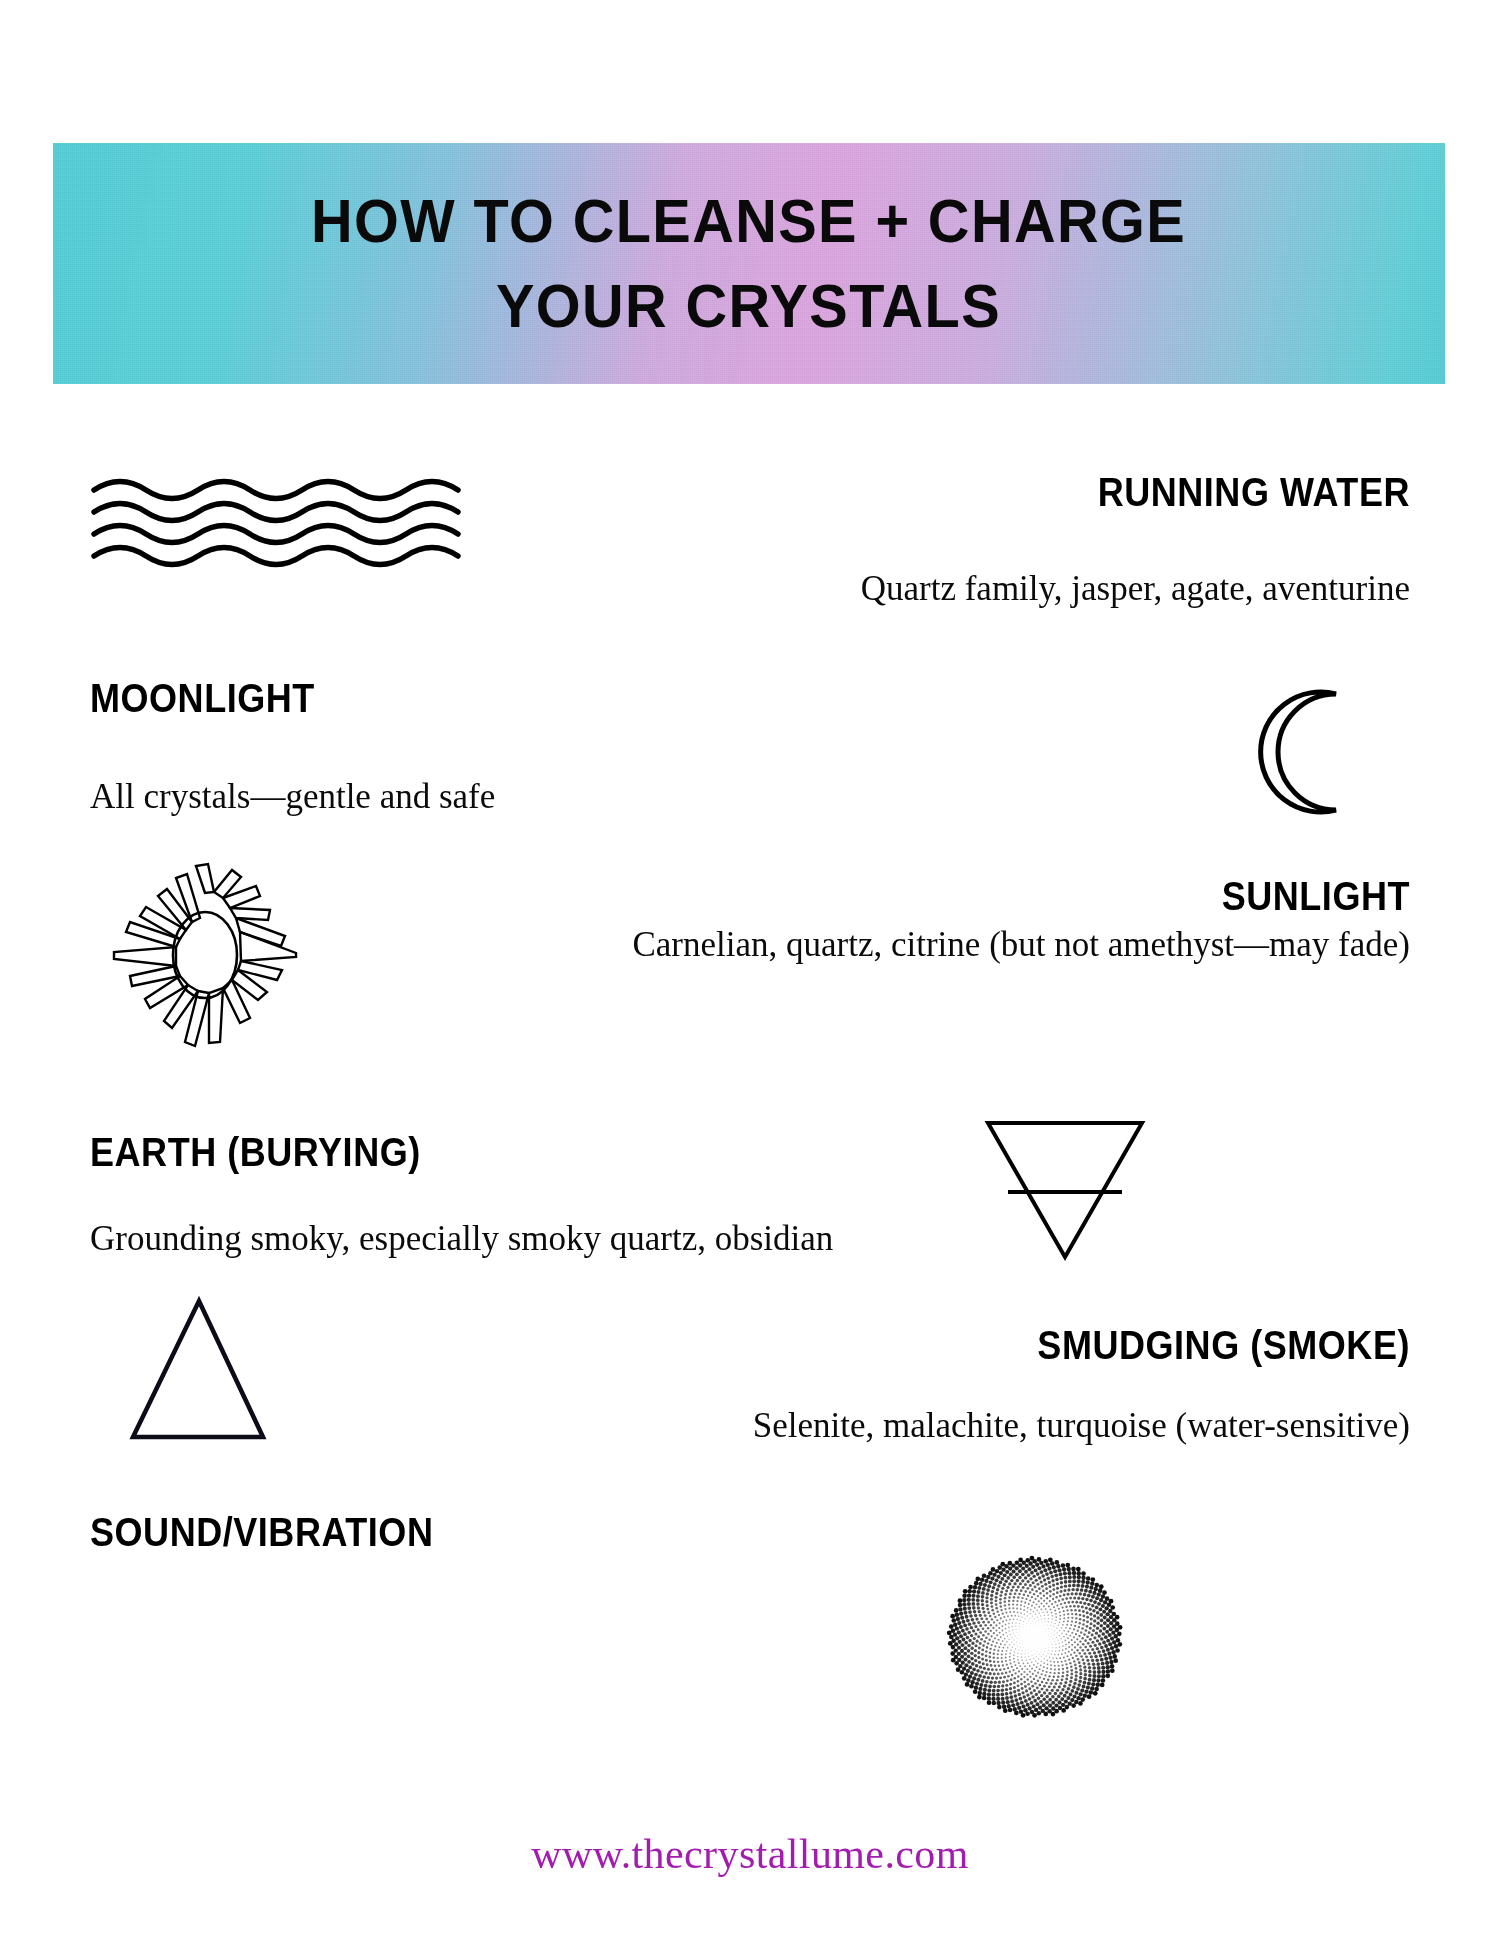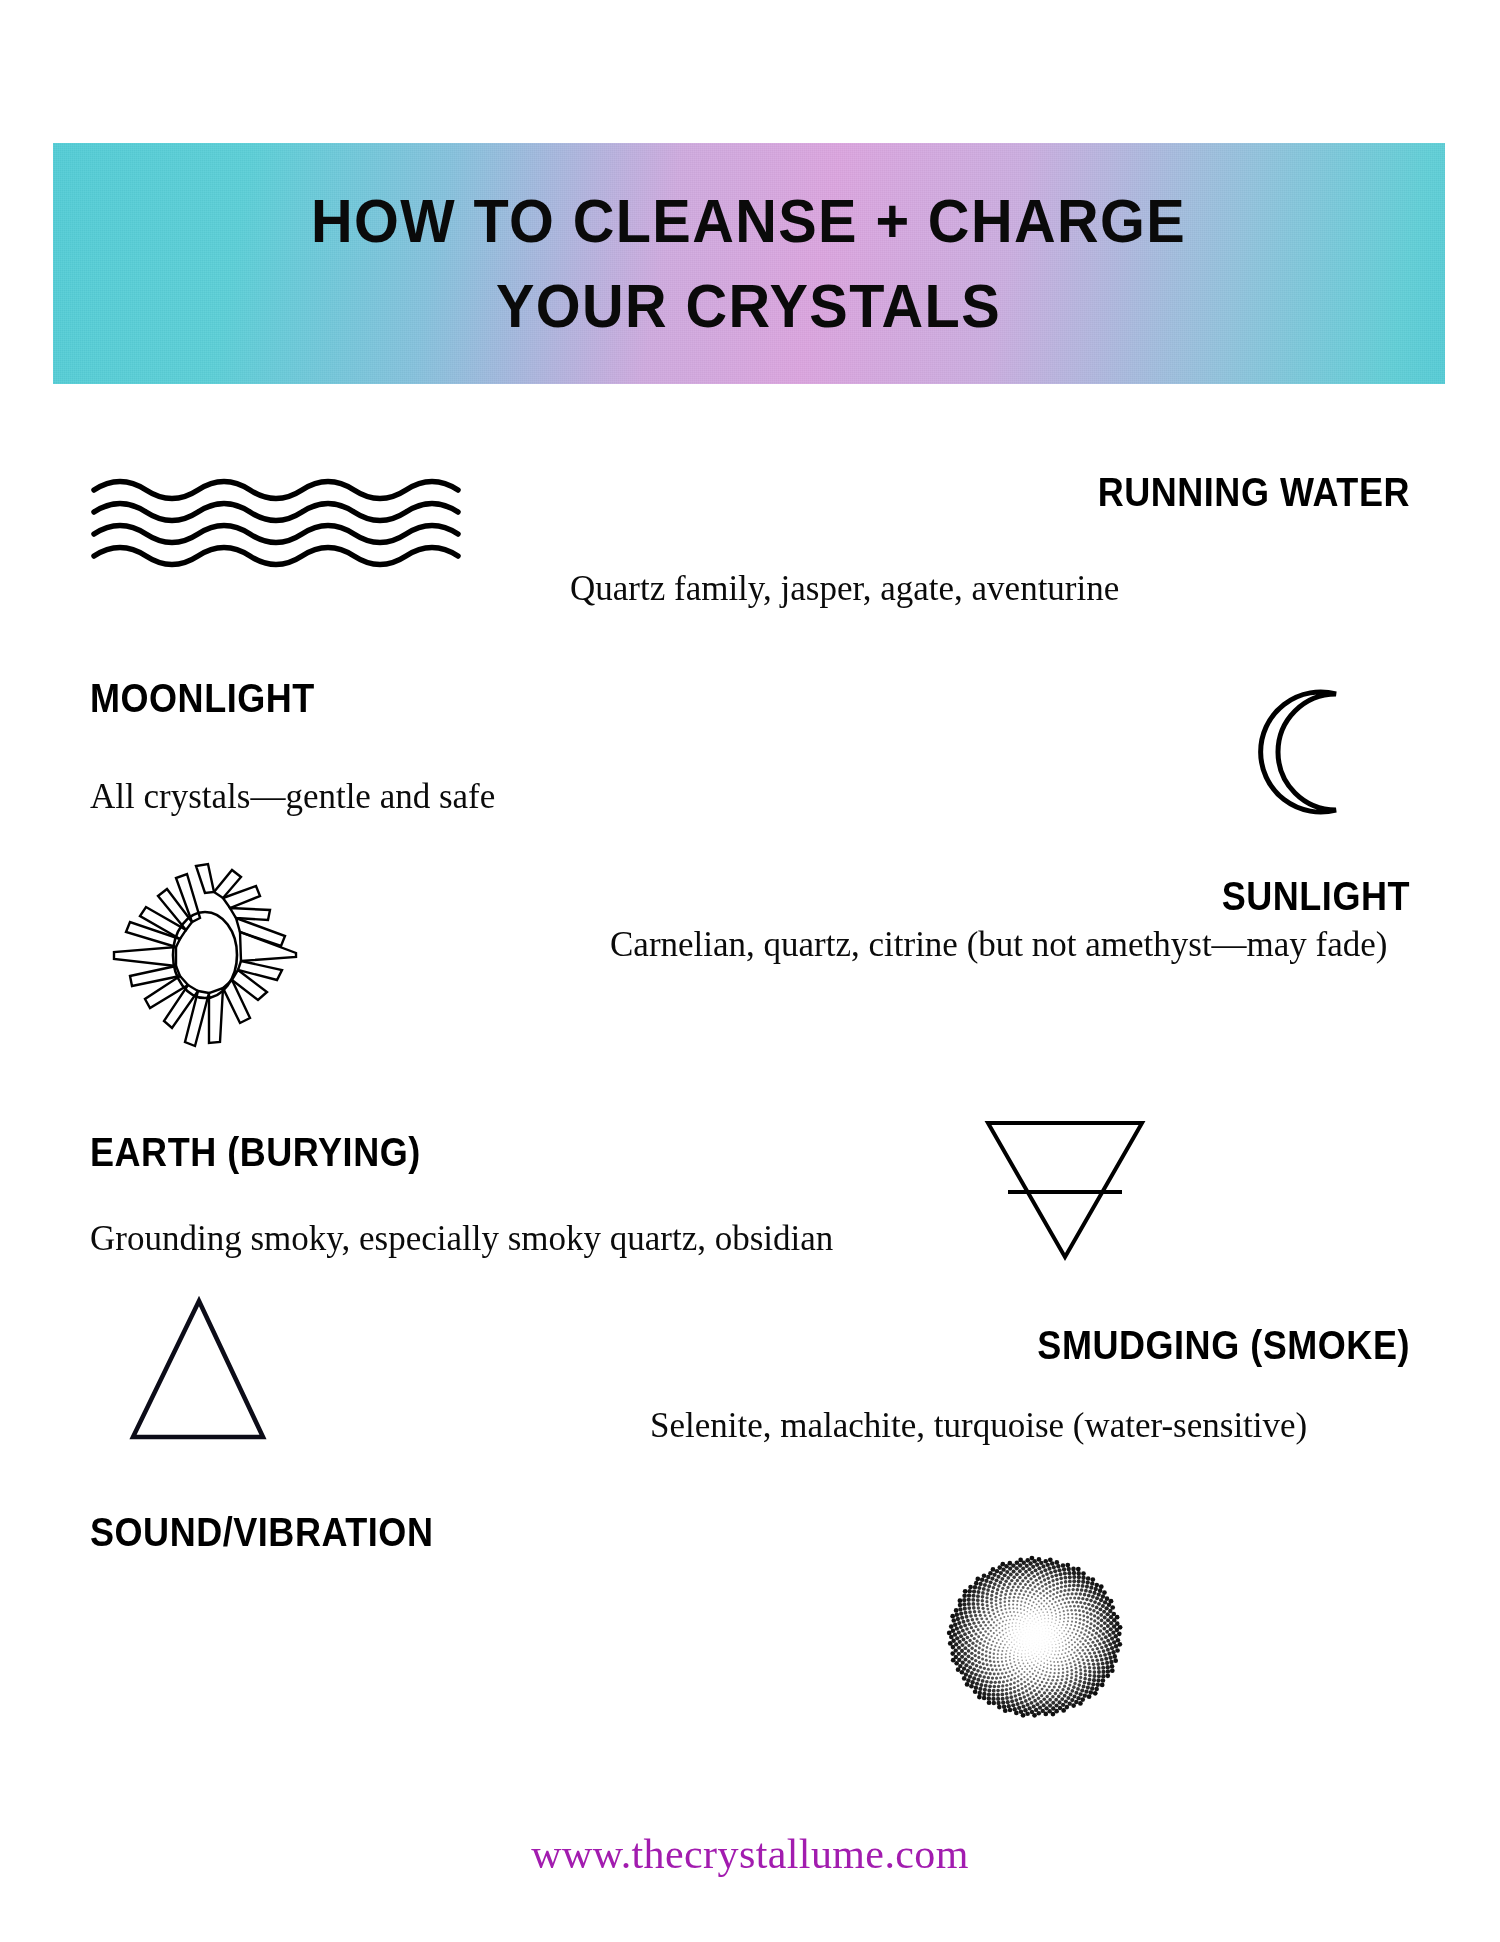--- a/index.html
+++ b/index.html
@@ -105,21 +105,21 @@
   .sec-heading.right { transform-origin: right center; text-align: right; }
   .sec-heading.left  { transform-origin: left center;  text-align: left; }
 
   .sec-body {
     font-family: "Liberation Serif", serif;
     font-size: 35px;
     line-height: 1.5;
     color: #0b0b0b;
     margin: 0;
   }
-  .sec-body.right { text-align: left; }
+  .sec-body.right { text-align: right; }
   .sec-body.left  { text-align: left; }
   .sec-body.just  { text-align: justify; text-align-last: left; }
 
   
   .footer {
     position: absolute;
     left: 0;
     top: 1830px;
     width: 1500px;
     text-align: center;

